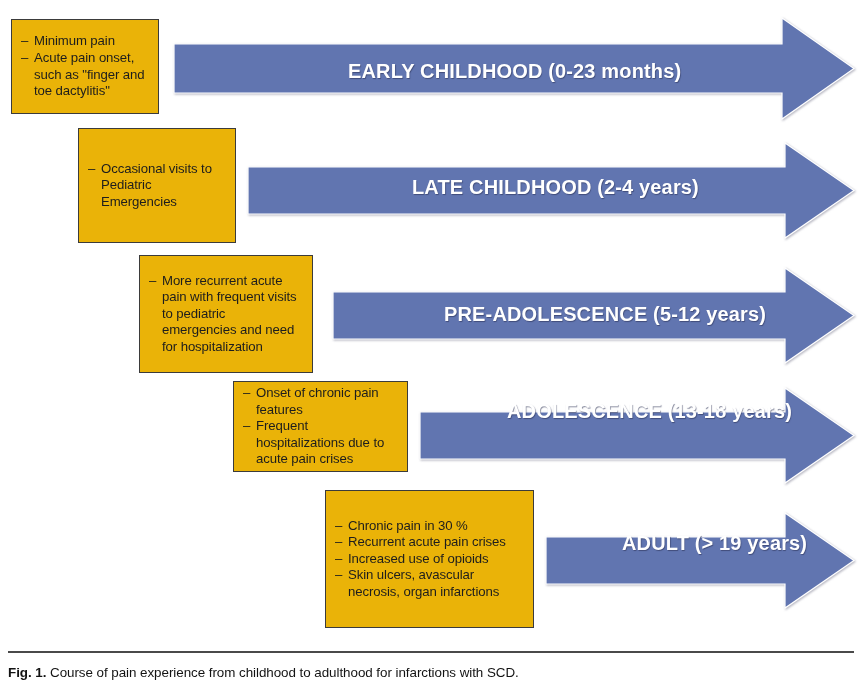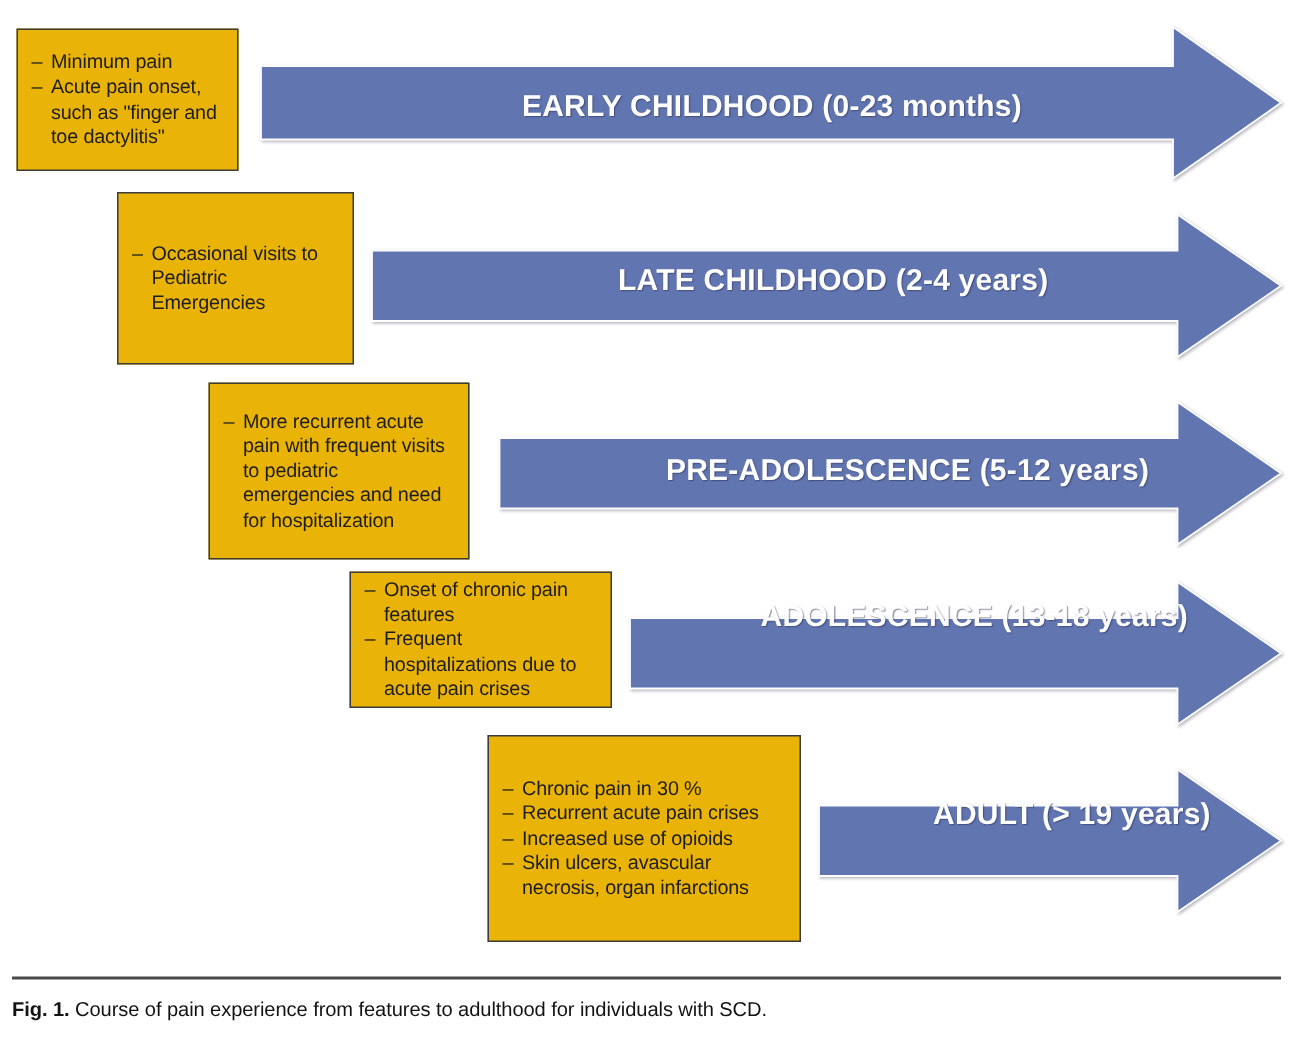--- a/index.html
+++ b/index.html
@@ -178,16 +178,16 @@
         <polygon points="0,24 239,24 239,0 308,47.5 239,95 239,71 0,71" fill="#6175B0" stroke="#ffffff" stroke-width="1.2"></polygon>
       </svg>
     </div>
     <div class="arrow-label" style="left:606px; top:532px;margin-left:16px;">ADULT (&gt; 19 years)</div>
 
   </div>
 
   <div id="caption-rule"></div>
   <div id="caption">
     <span class="cap-label">Fig. 1.</span>
-    <span>Course of pain experience from features to adulthood for individuals with SCD.</span>
+    <span>Course of pain experience from childhood to adulthood for infarctions with SCD.</span>
   </div>
 
 </div>
 
 </body></html>

